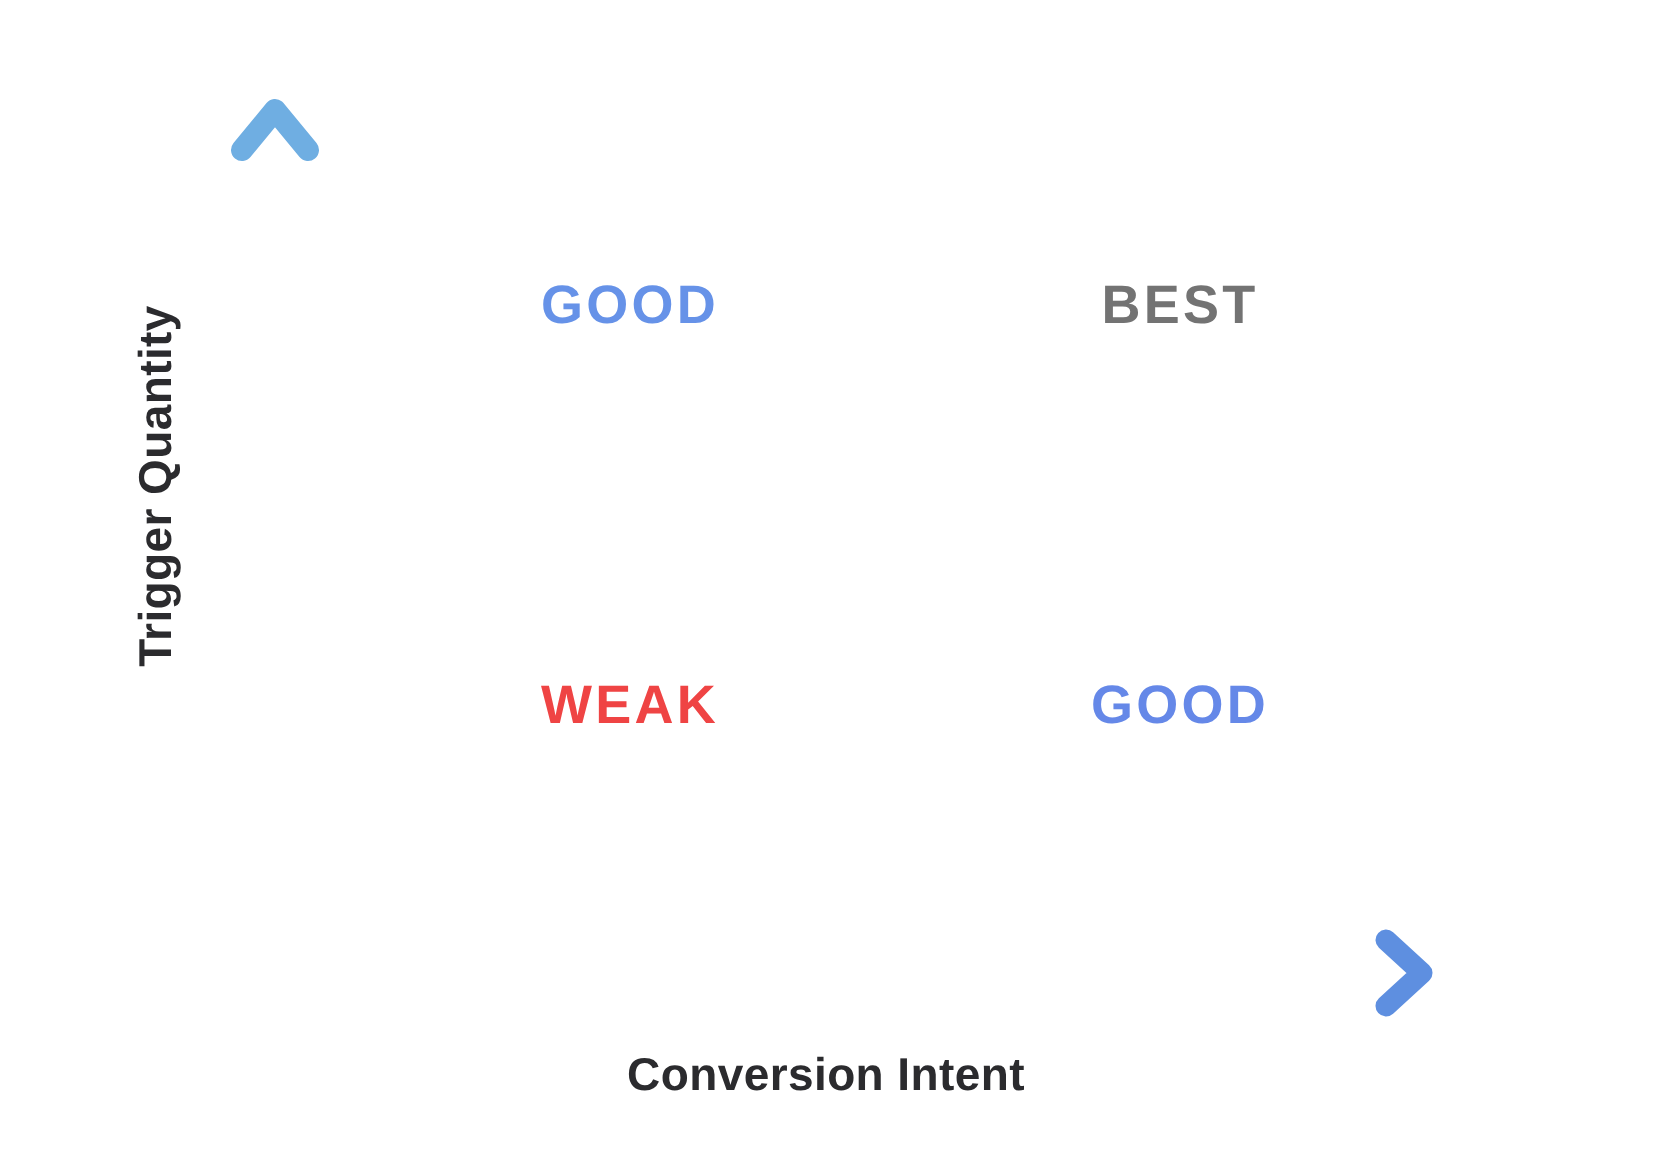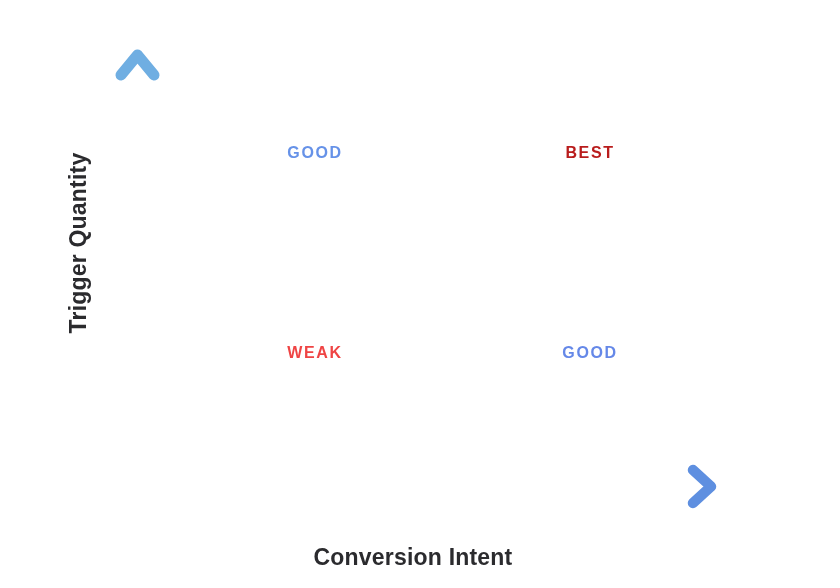--- a/index.html
+++ b/index.html
@@ -25,21 +25,21 @@
     top: 0;
     width: 840px;
     height: 588px;
   }
 
   
   .quad-label {
     position: absolute;
     font-family: "Liberation Sans", sans-serif;
     font-weight: bold;
-    font-size: 16px;
+    font-size: 27px;
     letter-spacing: 1.6px;
     line-height: 1;
     white-space: nowrap;
     transform: translate(-50%, -50%);
     -webkit-font-smoothing: antialiased;
   }
   #label-good-top    { left: 315px; top: 153px; }
   #label-best        { left: 590px; top: 153px; }
   #label-weak        { left: 315px; top: 353px; }
   #label-good-bottom { left: 590px; top: 353px; }
@@ -50,21 +50,21 @@
     font-family: "Liberation Sans", sans-serif;
     font-weight: bold;
     font-size: 23px;
     letter-spacing: 0.2px;
     color: #2b2b2e;
     white-space: nowrap;
     -webkit-font-smoothing: antialiased;
   }
   #x-axis-title {
     left: 50%;
-    top: 544px;
+    top: 524px;
     transform: translateX(-50%);
     
     margin-left: -7px;
   }
   #y-axis-title {
     left: 78px;
     top: 243px;
     transform: translate(-50%, -50%) rotate(-90deg);
     transform-origin: center center;
   }
@@ -118,21 +118,21 @@
     </g>
 
     <g>
       <line x1="191" y1="486.5" x2="703" y2="486.5" stroke="url(#gradXAxis)" stroke-width="10.5" stroke-linecap="round"></line>
       <path d="M 693 470 L 711 486.5 L 693 503" fill="none" stroke="#5e8fe0" stroke-width="10.5" stroke-linecap="round" stroke-linejoin="round"></path>
     </g>
   </svg>
 
   <div class="quad-label" id="label-good-top" style="color:#6692e8;">GOOD</div>
 
-  <div class="quad-label" id="label-best" style="color:#b91c1c;">BEST</div>
+  <div class="quad-label" id="label-best" style="color:#737373;">BEST</div>
 
   <div class="quad-label" id="label-weak" style="color:#ef4444;">WEAK</div>
 
   <div class="quad-label" id="label-good-bottom" style="color:#6588e8;">GOOD</div>
 
   <div class="axis-title" id="x-axis-title">Conversion Intent</div>
 
   <div class="axis-title" id="y-axis-title">Trigger Quantity</div>
 
 </div>

